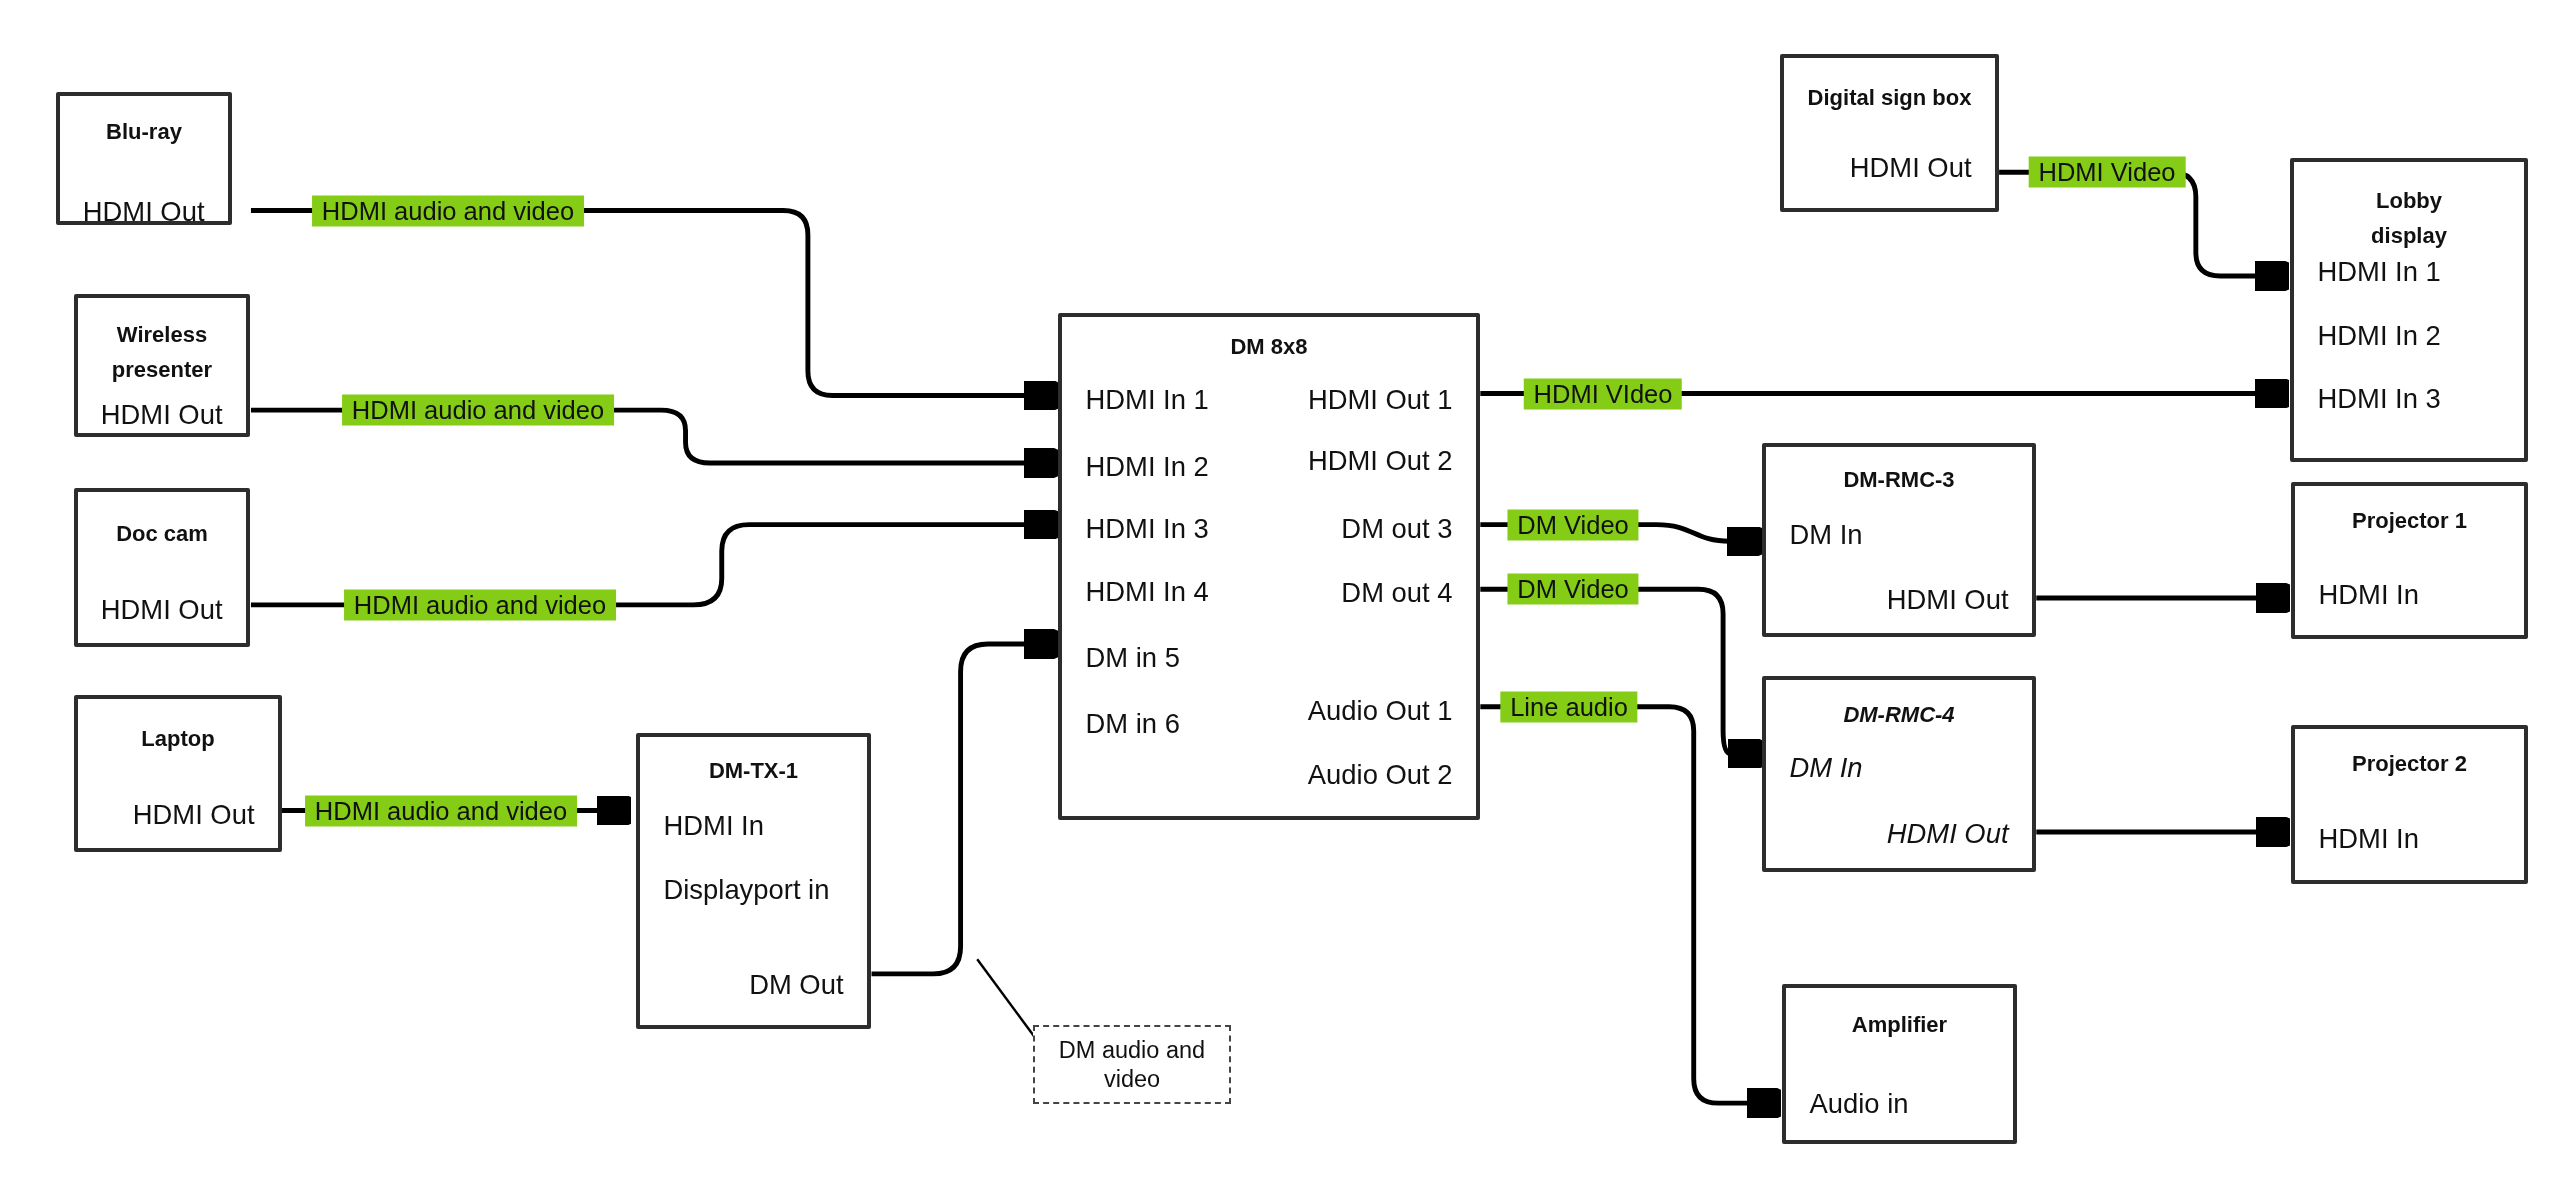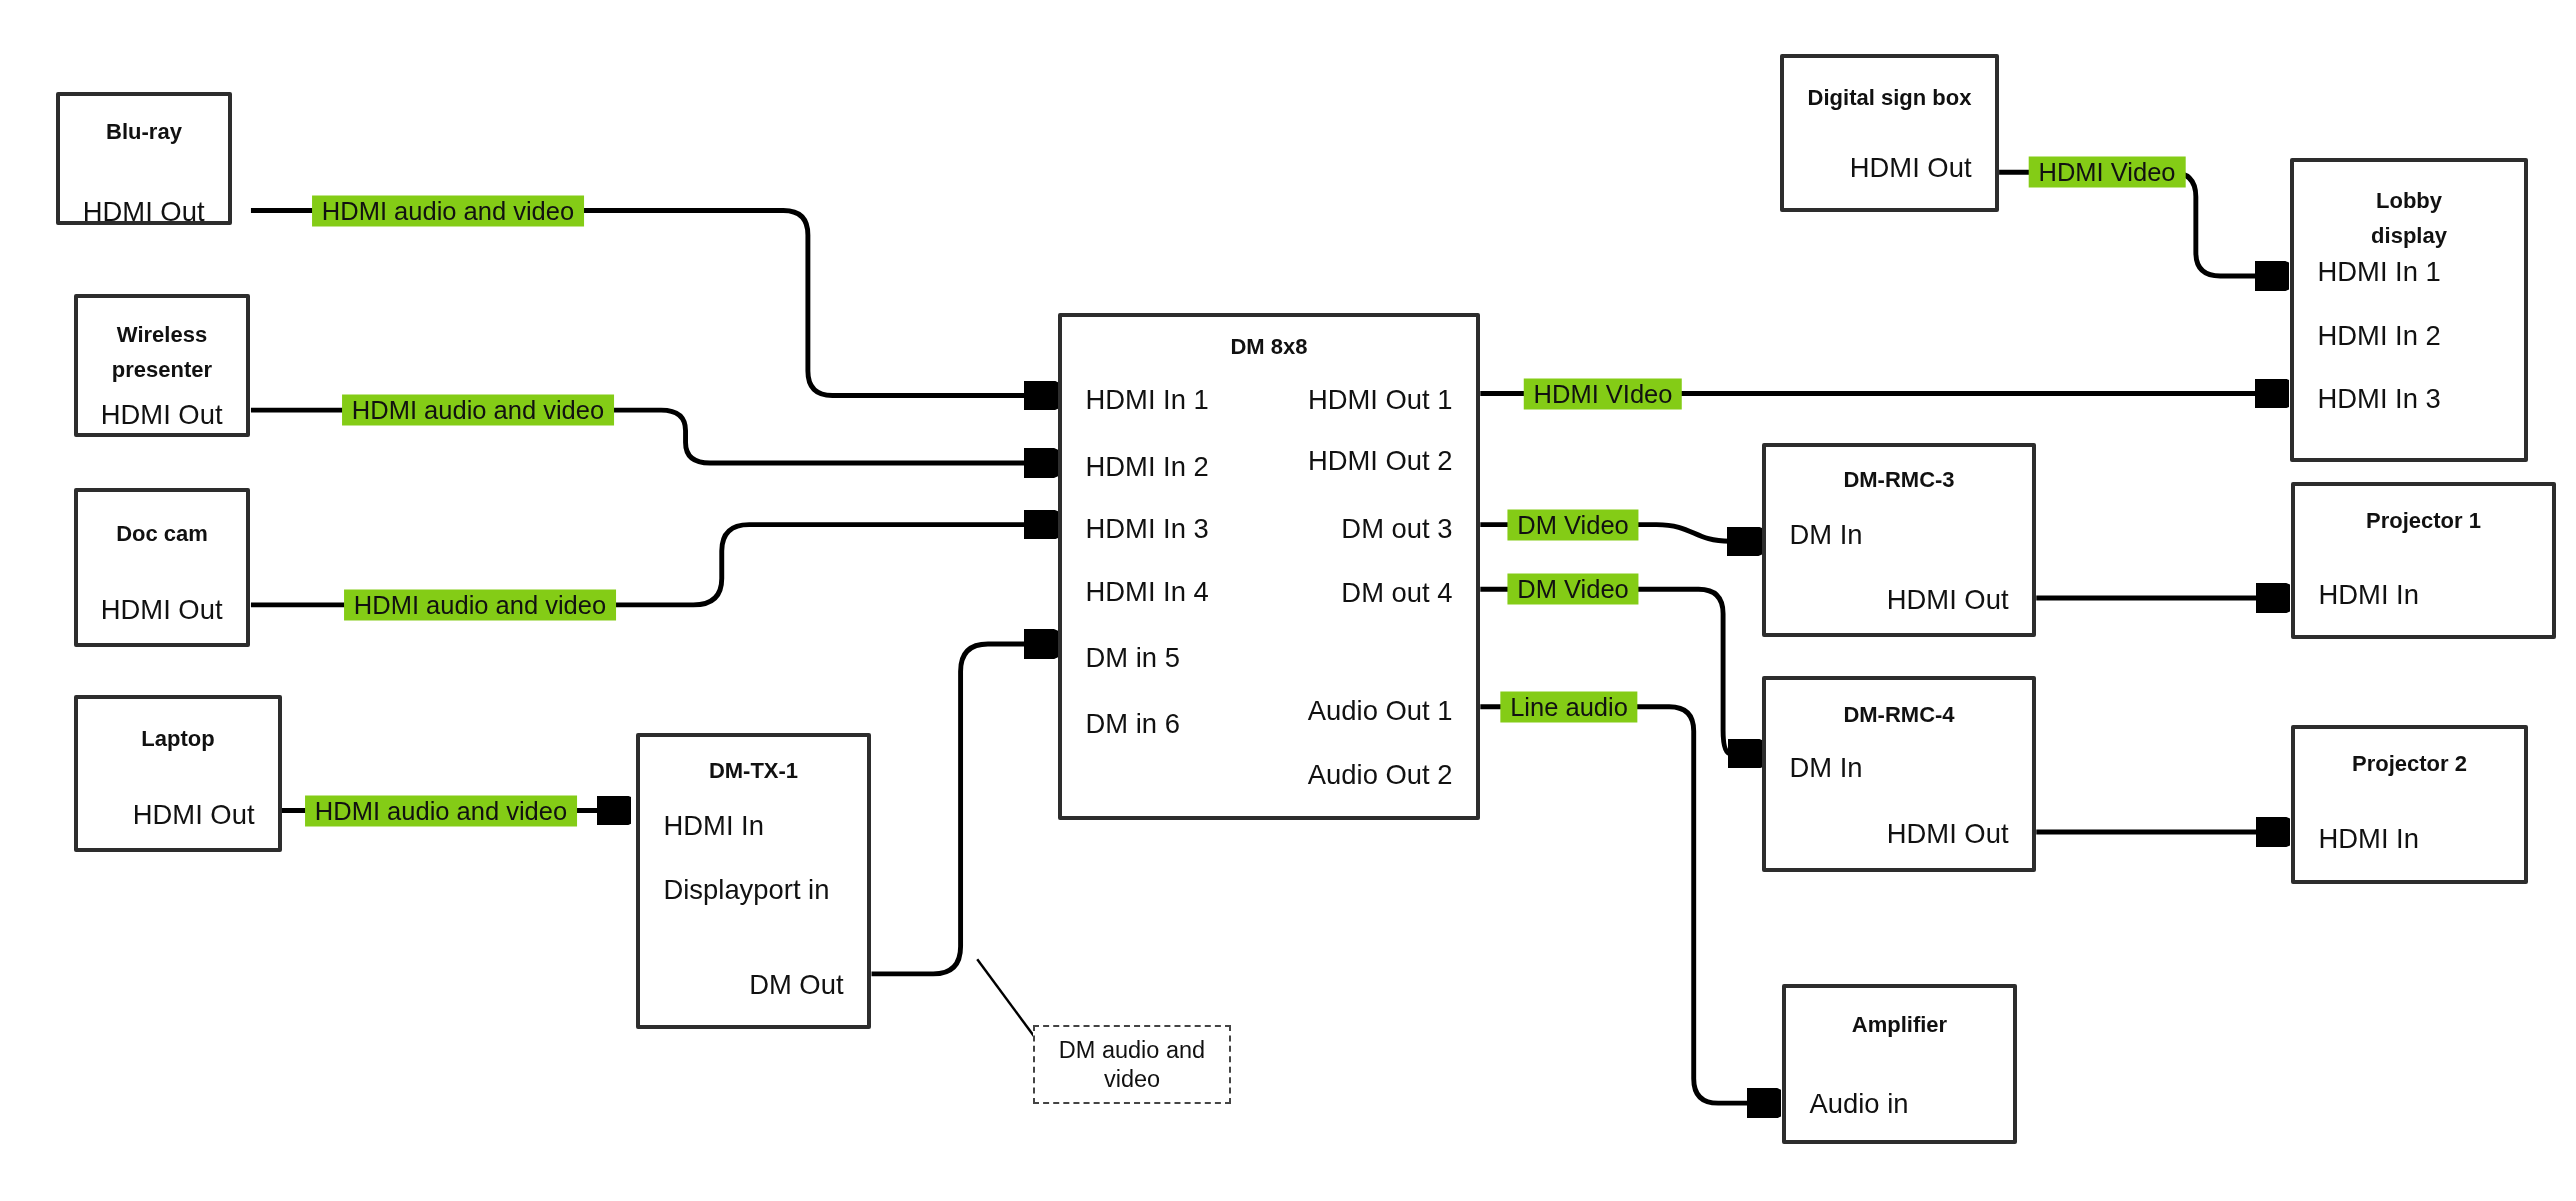--- a/index.html
+++ b/index.html
@@ -115,26 +115,26 @@
     <div class="port pl" style="top:157px;">HDMI In 2</div>
     <div class="port pl" style="top:220px;">HDMI In 3</div>
   </div>
 
   <div class="box" style="left:1762px;top:443px;width:274px;height:194px;">
     <div class="title" style="top:14.7px;">DM-RMC-3</div>
     <div class="port pl" style="top:71px;">DM In</div>
     <div class="port pr" style="top:136px;">HDMI Out</div>
   </div>
 
-  <div class="box" style="left:2291px;top:482px;width:265px;height:157px;">
+  <div class="box" style="left:2291px;top:482px;width:237px;height:157px;">
     <div class="title" style="top:16.6px;">Projector 1</div>
     <div class="port pl" style="top:92px;">HDMI In</div>
   </div>
 
-  <div class="box" style="left:1762px;top:676px;width:274px;height:196px;">
+  <div class="box" style="left:1762px;top:676px;width:274px;height:196px;font-style:italic;">
     <div class="title" style="top:16.6px;">DM-RMC-4</div>
     <div class="port pl" style="top:71px;">DM In</div>
     <div class="port pr" style="top:137px;">HDMI Out</div>
   </div>
 
   <div class="box" style="left:2291px;top:725px;width:237px;height:159px;">
     <div class="title" style="top:16.6px;">Projector 2</div>
     <div class="port pl" style="top:93px;">HDMI In</div>
   </div>
 

